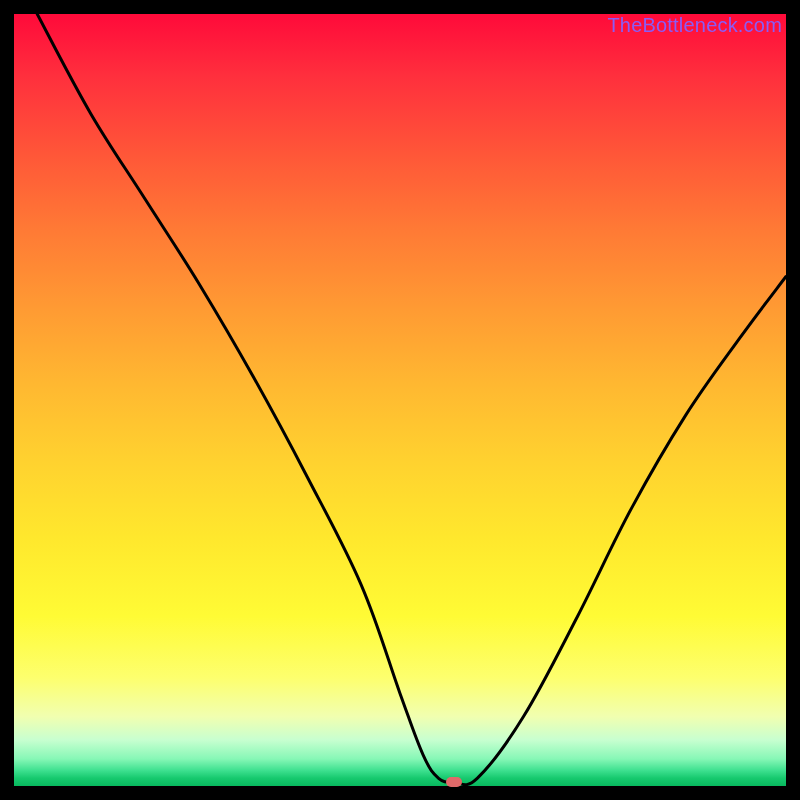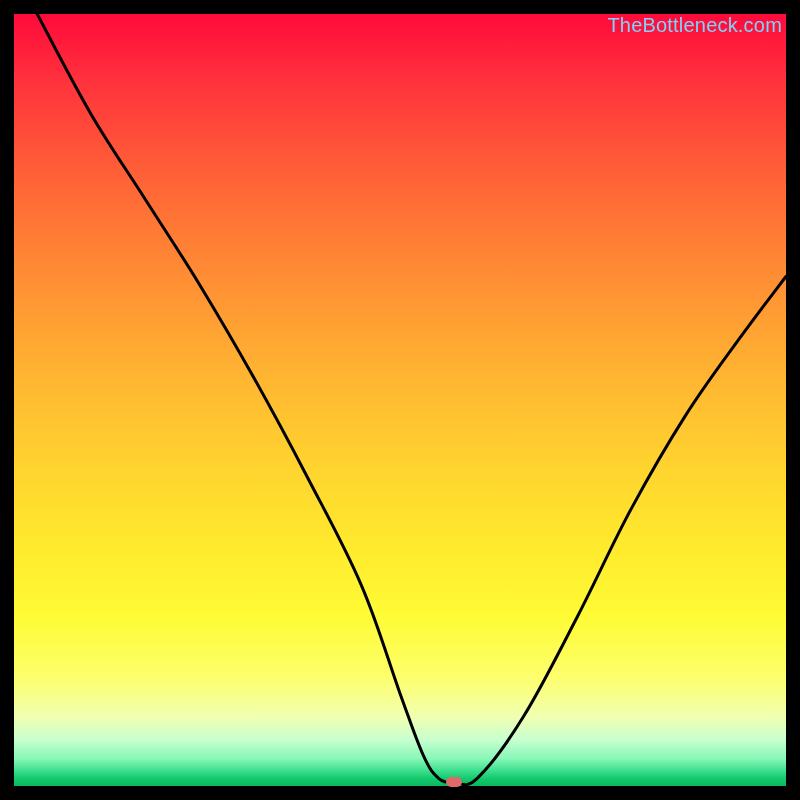--- a/index.html
+++ b/index.html
@@ -49,21 +49,21 @@
       #86f7b6 96.5%,
       #3de08f 98%,
       #16c96e 99%,
       #08b85e 100%
     );
   }
   .watermark {
     position: absolute;
     top: 0px;
     right: 4px;
-    color: #7dd3fc;
+    color: #8b5cf6;
     font-size: 20px;
     font-weight: 500;
     letter-spacing: 0.2px;
     user-select: none;
   }
   svg.curve {
     position: absolute;
     left: 0;
     top: 0;
     width: 772px;

